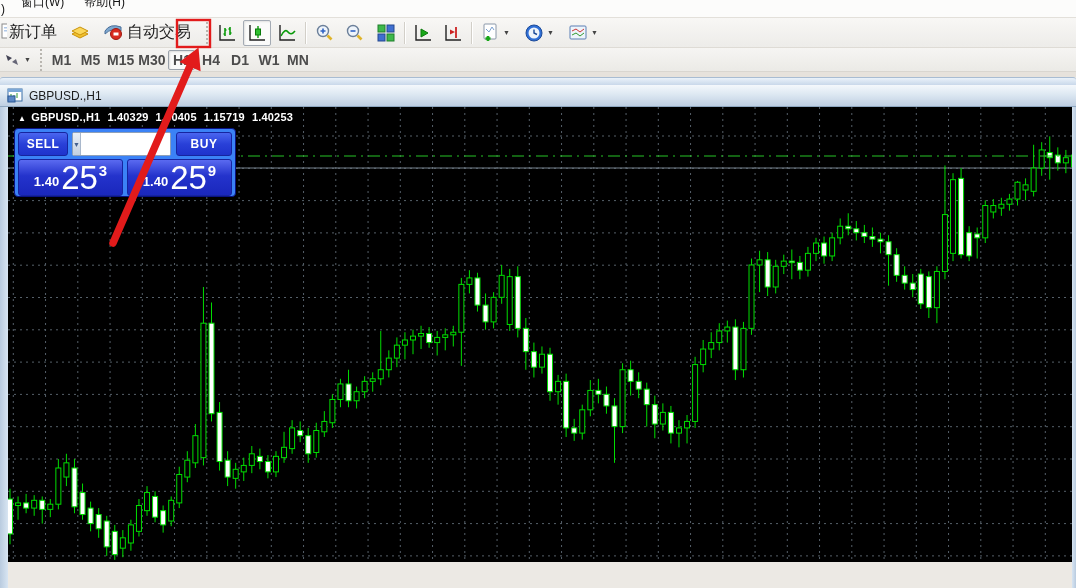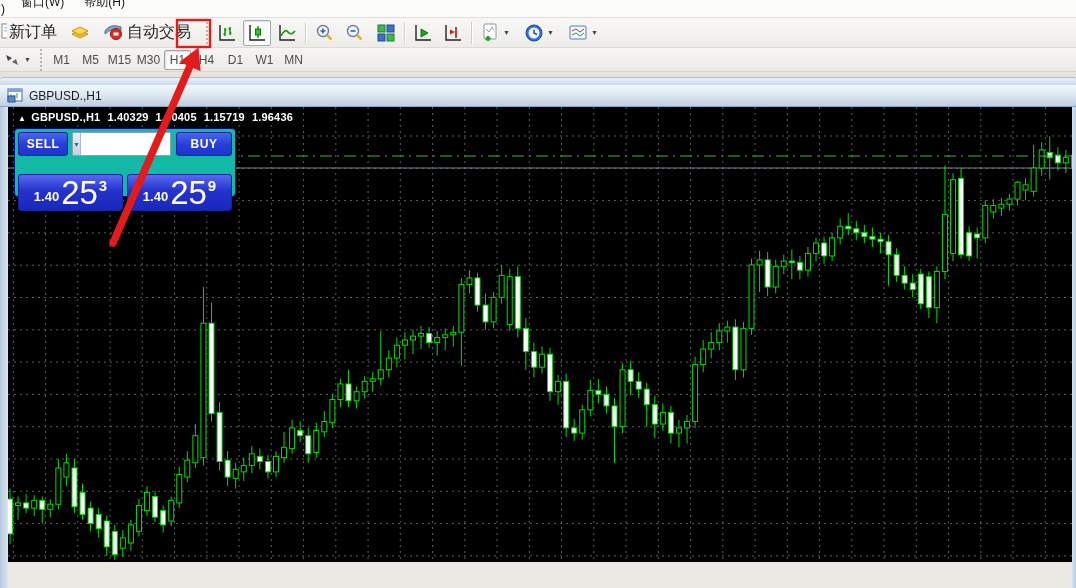--- a/index.html
+++ b/index.html
@@ -23,21 +23,21 @@
                 box-shadow:inset 1px 1px 2px rgba(0,0,0,.10); }
   .grip { width:7px; height:22px; margin:0 3px;
           background:repeating-linear-gradient(#b9b6b0 0 2px, transparent 2px 4px);
           background-size:2px 100%; background-repeat:no-repeat; background-position:center; }
   .vsep { width:1px; height:22px; background:#d2cfc8; margin:0 4px; box-shadow:1px 0 0 #fff; }
   .dd { font-size:7px; color:#444; margin-left:3px; }
 
   
   .toolbar2 { height:24px; background:linear-gradient(#f6f5f3,#ebeae6);
               border-bottom:1px solid #d9d6d0; display:flex; align-items:center; }
-  .tf-btn { min-width:27px; height:20px; margin:16px 1px; font-size:12px; font-weight:normal;
+  .tf-btn { min-width:27px; height:20px; margin:16px 1px; font-size:14px; font-weight:bold;
             color:#4c4c4c; display:flex; align-items:center; justify-content:center;
             border:1px solid transparent; border-radius:2px; }
   .tf-btn.sel { border:1px solid #9aa2ab; background:#fafaf9;
                 box-shadow:inset 1px 1px 2px rgba(0,0,0,.12); }
 
   
   .frame-gap { height:5px; background:#e6e2dc; }
   .frame-top { height:8px; background:linear-gradient(#eaf2fa,#c9d8ea);
                border-top:1px solid #a8bcd2; border-radius:3px 3px 0 0; }
   .titlebar { height:22px; background:linear-gradient(#f4f8fc 0%, #ddE8f2 45%, #bfcfe2 100%);
@@ -50,35 +50,35 @@
   .chart-wrap { position:relative; width:1064px; height:455px; background:#000; }
 
   
   .quote-line { position:absolute; left:10px; top:4px; z-index:5; color:#fff;
                 font-size:11px; font-weight:bold; letter-spacing:.2px; white-space:nowrap; }
   .quote-line span { margin-right:7px; }
   .quote-line .mk { font-size:8px; margin-right:5px; }
 
   
   .trade-panel { position:absolute; left:6px; top:21px; z-index:6; width:222px; height:69px;
-                 background:#14b8a6; border:1px solid #0a1284; border-radius:4px; padding:3px; }
+                 background:#3b82f6; border:1px solid #0a1284; border-radius:4px; padding:3px; }
   .tp-row1 { display:flex; height:24px; }
   .tp-btn { color:#fff; font-size:12px; font-weight:bold; letter-spacing:.5px;
             background:linear-gradient(#4a66f0,#2940d8 50%,#1e32cc);
             border:1px solid #16249f; border-radius:3px;
             display:flex; align-items:center; justify-content:center; }
   .tp-sell { width:50px; } .tp-buy { width:56px; margin-left:4px; }
   .spinner { display:flex; flex:1; margin-left:4px; margin-right:1px; height:24px;
              border:1px solid #8fa0b8; background:#fff; border-radius:2px; overflow:hidden; }
   .spin-btn { width:21px; background:linear-gradient(#eaf0f7,#c3d0e1);
               border-right:1px solid #a9b8cc; display:flex; align-items:center; justify-content:center;
               color:#44618f; font-size:7px; }
   .vol-input { flex:1; border:none; outline:none; text-align:right; font-size:13px;
                padding-right:5px; font-family:"Liberation Sans",sans-serif; color:#111; }
-  .tp-row2 { display:flex; margin-top:18px; height:37px; }
+  .tp-row2 { display:flex; margin-top:3px; height:37px; }
   .price-tile { width:106px; height:37px; border-radius:3px;
                 background:linear-gradient(#5a6af0,#2433cc 45%,#1a27bc);
                 border:1px solid #16249f; color:#fff; display:flex; align-items:flex-end;
                 justify-content:center; padding-bottom:2px; }
   .price-tile + .price-tile { margin-left:4px; }
   .p-small { font-size:13px; font-weight:bold; margin:0 2px 4px 0; }
   .p-big { font-size:33px; line-height:30px; font-weight:normal; }
   .p-sup { font-size:15px; font-weight:bold; margin:0 0 14px 1px; }
 
   
@@ -570,21 +570,21 @@
           <rect x="1055.3600000000001" y="50.684853651604506" width="5" height="5.171923842002862" fill="#000000" stroke="#00dd00" stroke-width="1"></rect>
           <line x1="1065.92" y1="41.63398692810452" x2="1065.92" y2="67.49360613810734" stroke="#00dd00" stroke-width="1"></line>
           <rect x="1063.42" y="48.09889173060451" width="5" height="11.636828644502849" fill="#000000" stroke="#00dd00" stroke-width="1"></rect>
           <line x1="1073.98" y1="32.58312020460453" x2="1073.98" y2="62.321682296107355" stroke="#00dd00" stroke-width="1"></line>
           <rect x="1071.48" y="49.00397840295479" width="5" height="4.266837169652575" fill="#000000" stroke="#00dd00" stroke-width="1"></rect>
           <line x1="0" y1="49.00397840295479" x2="1064" y2="49.00397840295479" stroke="#27c427" stroke-width="1.2" stroke-dasharray="12 5 2 5"></line>
         </svg>
 
       
       <div class="quote-line">
-        <span class="mk">▲</span><span>GBPUSD.,H1</span><span>1.40329</span><span>1.40405</span><span>1.15719</span><span>1.96436</span>
+        <span class="mk">▲</span><span>GBPUSD.,H1</span><span>1.40329</span><span>1.40405</span><span>1.15719</span><span>1.40253</span>
       </div>
 
       
       <div class="trade-panel">
         <div class="tp-row1">
           <div class="tp-btn tp-sell">SELL</div>
           <div class="spinner">
             <div class="spin-btn">▼</div>
             <input class="vol-input" value="3.00" style="">
 

